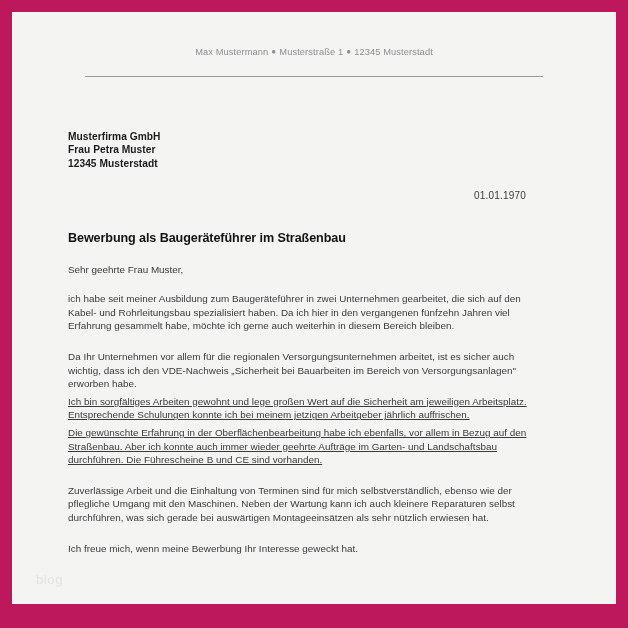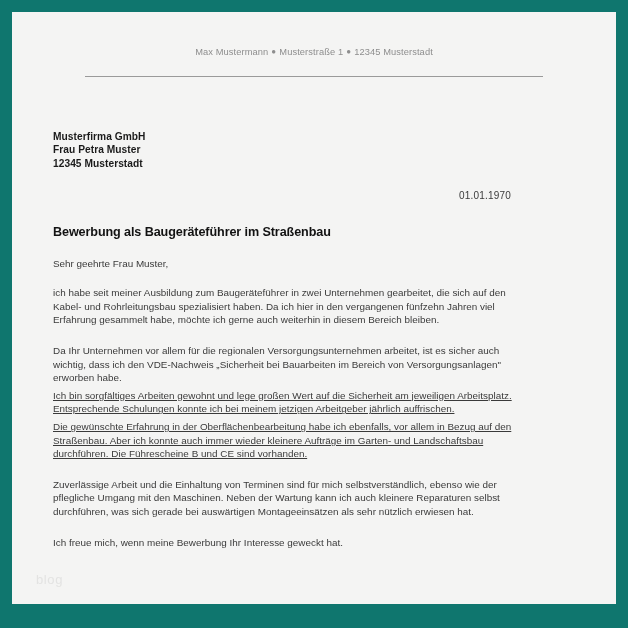--- a/index.html
+++ b/index.html
@@ -15,21 +15,21 @@
     font-family: "Liberation Sans", sans-serif;
   }
 
   
   .frame {
     position: absolute;
     left: 0;
     top: 0;
     width: 628px;
     height: 628px;
-    background: #0f766e;
+    background: #be185d;
     box-sizing: border-box;
   }
 
   
   .sheet {
     position: absolute;
     left: 12px;
     top: 12px;
     width: 604px;
     height: 592px;
@@ -61,21 +61,21 @@
   .header-rule {
     margin: 13px auto 0 auto;
     width: 458px;
     height: 1px;
     background: #9a9a9a;
   }
 
   
   .letter-body {
     position: relative;
-    padding: 0 0 0 41px;
+    padding: 0 0 0 56px;
     width: 531px;
     box-sizing: border-box;
   }
 
   .recipient {
     margin-top: 53px;
     font-size: 10.2px;
     font-weight: bold;
     color: #1b1b1b;
     line-height: 13.4px;
@@ -86,21 +86,21 @@
   .date-row {
     margin-top: 20px;
     width: 458px;
     text-align: right;
     font-size: 10px;
     color: #3b3b3b;
     letter-spacing: 0.2px;
   }
 
   .subject {
-    margin-top: 24px;
+    margin-top: 30px;
     font-size: 12.6px;
     font-weight: bold;
     color: #121212;
     letter-spacing: -0.1px;
     white-space: nowrap;
   }
 
   .salutation {
     margin-top: 19px;
     font-size: 9.9px;
@@ -153,21 +153,21 @@
 
       <div class="date-row">01.01.1970</div>
 
       <div class="subject">Bewerbung als Baugeräteführer im Straßenbau</div>
 
       <div class="salutation">Sehr geehrte Frau Muster,</div>
 
       <div class="para">ich habe seit meiner Ausbildung zum Baugeräteführer in zwei Unternehmen gearbeitet, die sich auf den Kabel- und Rohrleitungsbau spezialisiert haben. Da ich hier in den vergangenen fünfzehn Jahren viel Erfahrung gesammelt habe, möchte ich gerne auch weiterhin in diesem Bereich bleiben.</div>
       <div class="para">Da Ihr Unternehmen vor allem für die regionalen Versorgungsunternehmen arbeitet, ist es sicher auch wichtig, dass ich den VDE-Nachweis „Sicherheit bei Bauarbeiten im Bereich von Versorgungsanlagen" erworben habe.</div>
       <div class="para tight">Ich bin sorgfältiges Arbeiten gewohnt und lege großen Wert auf die Sicherheit am jeweiligen Arbeitsplatz. Entsprechende Schulungen konnte ich bei meinem jetzigen Arbeitgeber jährlich auffrischen.</div>
-      <div class="para tight">Die gewünschte Erfahrung in der Oberflächenbearbeitung habe ich ebenfalls, vor allem in Bezug auf den Straßenbau. Aber ich konnte auch immer wieder kleinere Aufträge im Garten- und Landschaftsbau durchführen. Die Führescheine B und CE sind vorhanden.</div>
+      <div class="para tight">Die gewünschte Erfahrung in der Oberflächenbearbeitung habe ich ebenfalls, vor allem in Bezug auf den Straßenbau. Aber ich konnte auch immer wieder geehrte Aufträge im Garten- und Landschaftsbau durchführen. Die Führescheine B und CE sind vorhanden.</div>
       <div class="para">Zuverlässige Arbeit und die Einhaltung von Terminen sind für mich selbstverständlich, ebenso wie der pflegliche Umgang mit den Maschinen. Neben der Wartung kann ich auch kleinere Reparaturen selbst durchführen, was sich gerade bei auswärtigen Montageeinsätzen als sehr nützlich erwiesen hat.</div>
       <div class="para">Ich freue mich, wenn meine Bewerbung Ihr Interesse geweckt hat.</div>
 
     </div>
 
     <div class="watermark">blog</div>
 
   </div>
 </div>
 

